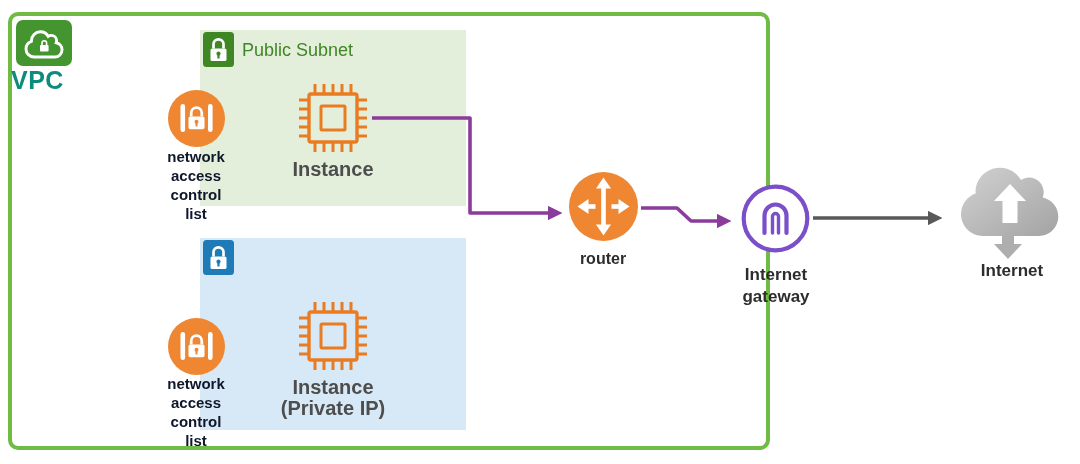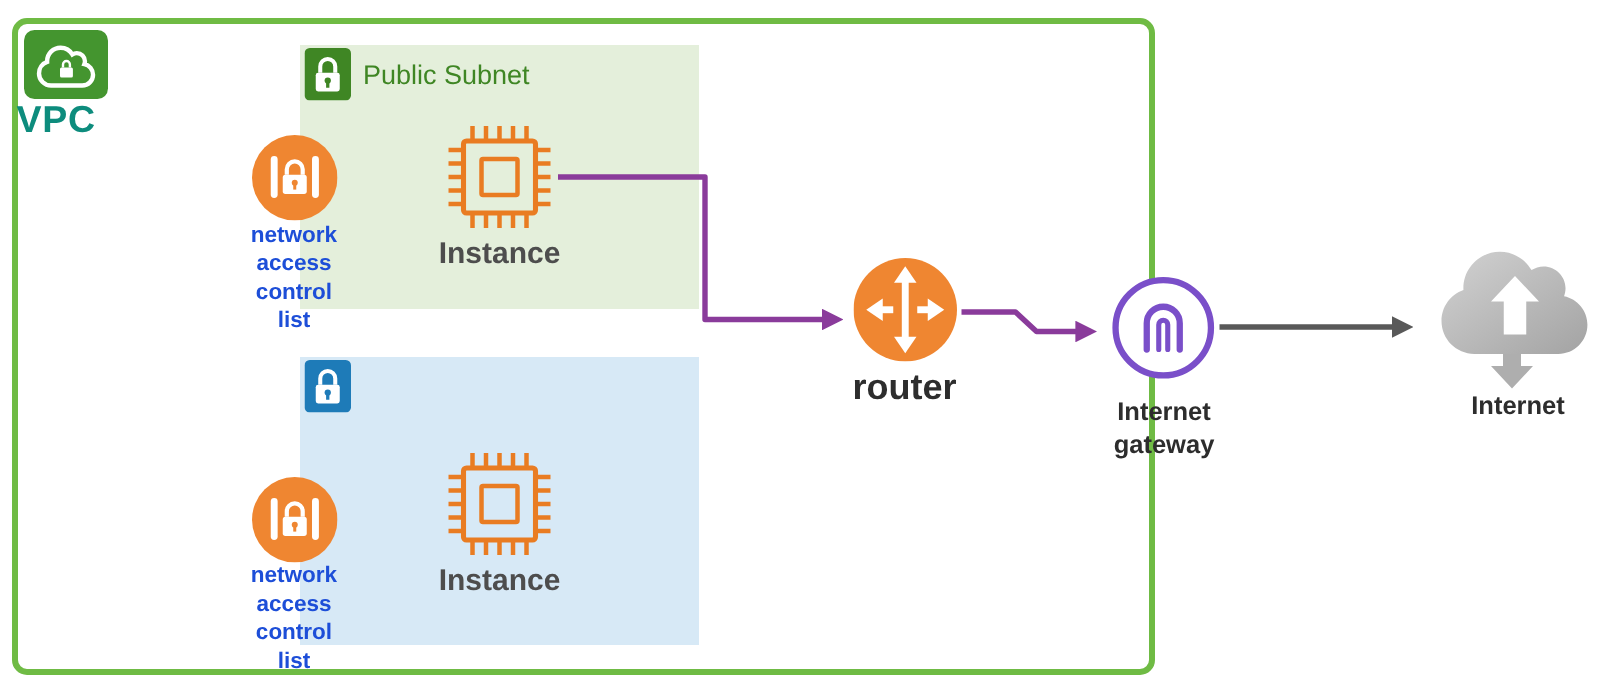--- a/index.html
+++ b/index.html
@@ -24,24 +24,24 @@
   .subnet-title { font-size: 18px; font-weight: normal; }
   .subnet-title.public { left: 242px; top: 40px; color: #3f8624; }
   .subnet-title.private { left: 242px; top: 248px; color: #1b7fc2; }
 
   .instance-label {
     width: 140px; text-align: center;
     font-size: 20px; font-weight: bold; color: #4d4d4d; line-height: 21px;
   }
   .nacl-label {
     width: 100px; text-align: center;
-    font-size: 15px; font-weight: bold; color: #1d4ed8; line-height: 19px;
+    font-size: 15px; font-weight: bold; color: #0f172a; line-height: 19px;
   }
   .node-label {
-    text-align: center; font-size: 24px; font-weight: bold; color: #2d2d2d; line-height: 22px;
+    text-align: center; font-size: 16px; font-weight: bold; color: #2d2d2d; line-height: 22px;
   }
   .overlay { left: 0; top: 0; pointer-events: none; }
 </style>
 </head>
 <body>
 
 <div class="canvas">
 
   <div class="abs vpc-box"></div>
 
@@ -121,20 +121,21 @@
         <path d="M20 62 V72 M29 62 V72 M38 62 V72 M47 62 V72 M56 62 V72"></path>
         <path d="M4 20 H14 M4 29 H14 M4 38 H14 M4 47 H14 M4 56 H14"></path>
         <path d="M62 20 H72 M62 29 H72 M62 38 H72 M62 47 H72 M62 56 H72"></path>
       </g>
       <rect x="14" y="14" width="48" height="48" rx="2" fill="none" stroke="#e97c22" stroke-width="3.4"></rect>
       <rect x="26" y="26" width="24" height="24" rx="1" fill="none" stroke="#e97c22" stroke-width="3"></rect>
     </svg>
   </div>
   <div class="abs instance-label" style="left:263px;top:377px">
     <div>Instance</div>
+    <div>(Private IP)</div>
   </div>
 
   <div class="abs" style="left:168px;top:318px;width:57px;height:57px">
     <svg viewBox="0 0 57 57" width="57" height="57">
       <circle cx="28.5" cy="28.5" r="28.5" fill="#ef8631"></circle>
       <rect x="12.5" y="14" width="4.6" height="28" rx="2.3" fill="#fff"></rect>
       <rect x="40" y="14" width="4.6" height="28" rx="2.3" fill="#fff"></rect>
       <path d="M23.2 26.5 v-3.6 a5.3 5.3 0 0 1 10.6 0 v3.6" fill="none" stroke="#fff" stroke-width="2.8"></path>
       <rect x="20.5" y="26.5" width="16" height="12.8" rx="1.8" fill="#fff"></rect>
       <circle cx="28.5" cy="31.8" r="2" fill="#ef8631"></circle>

